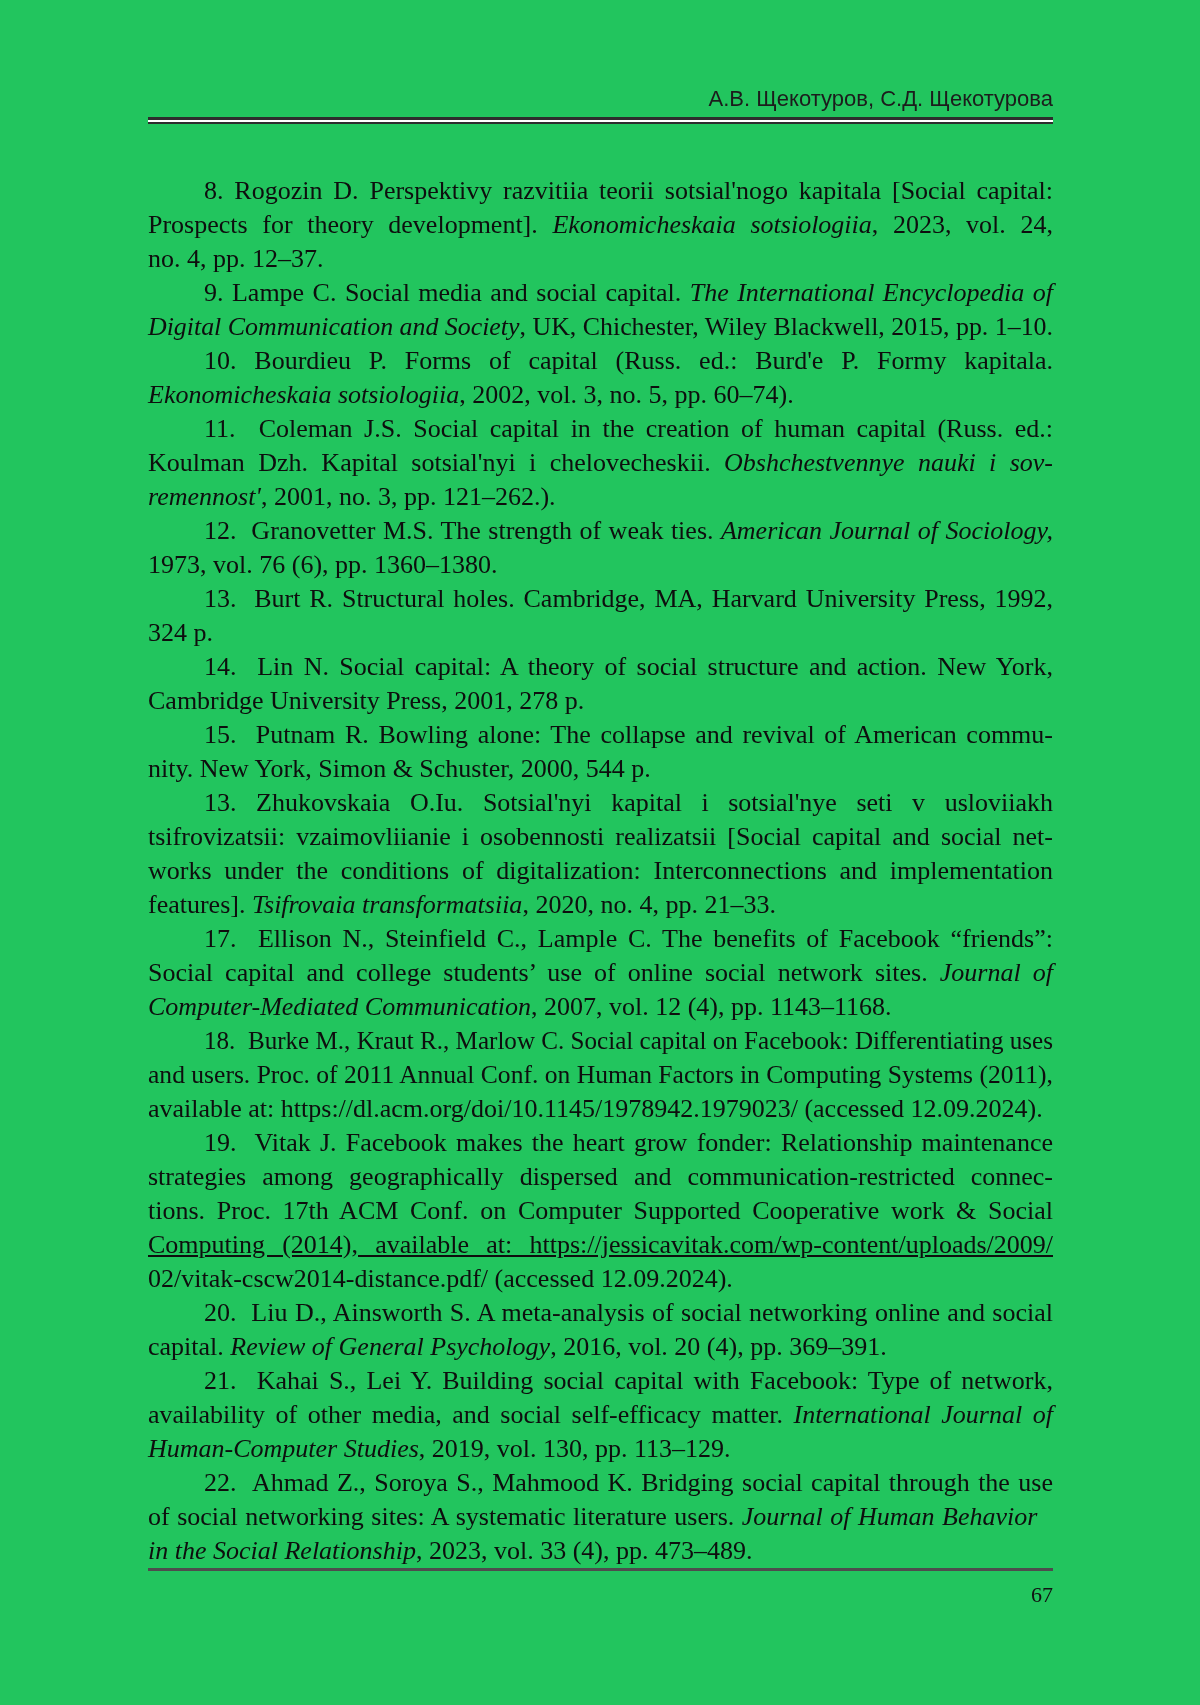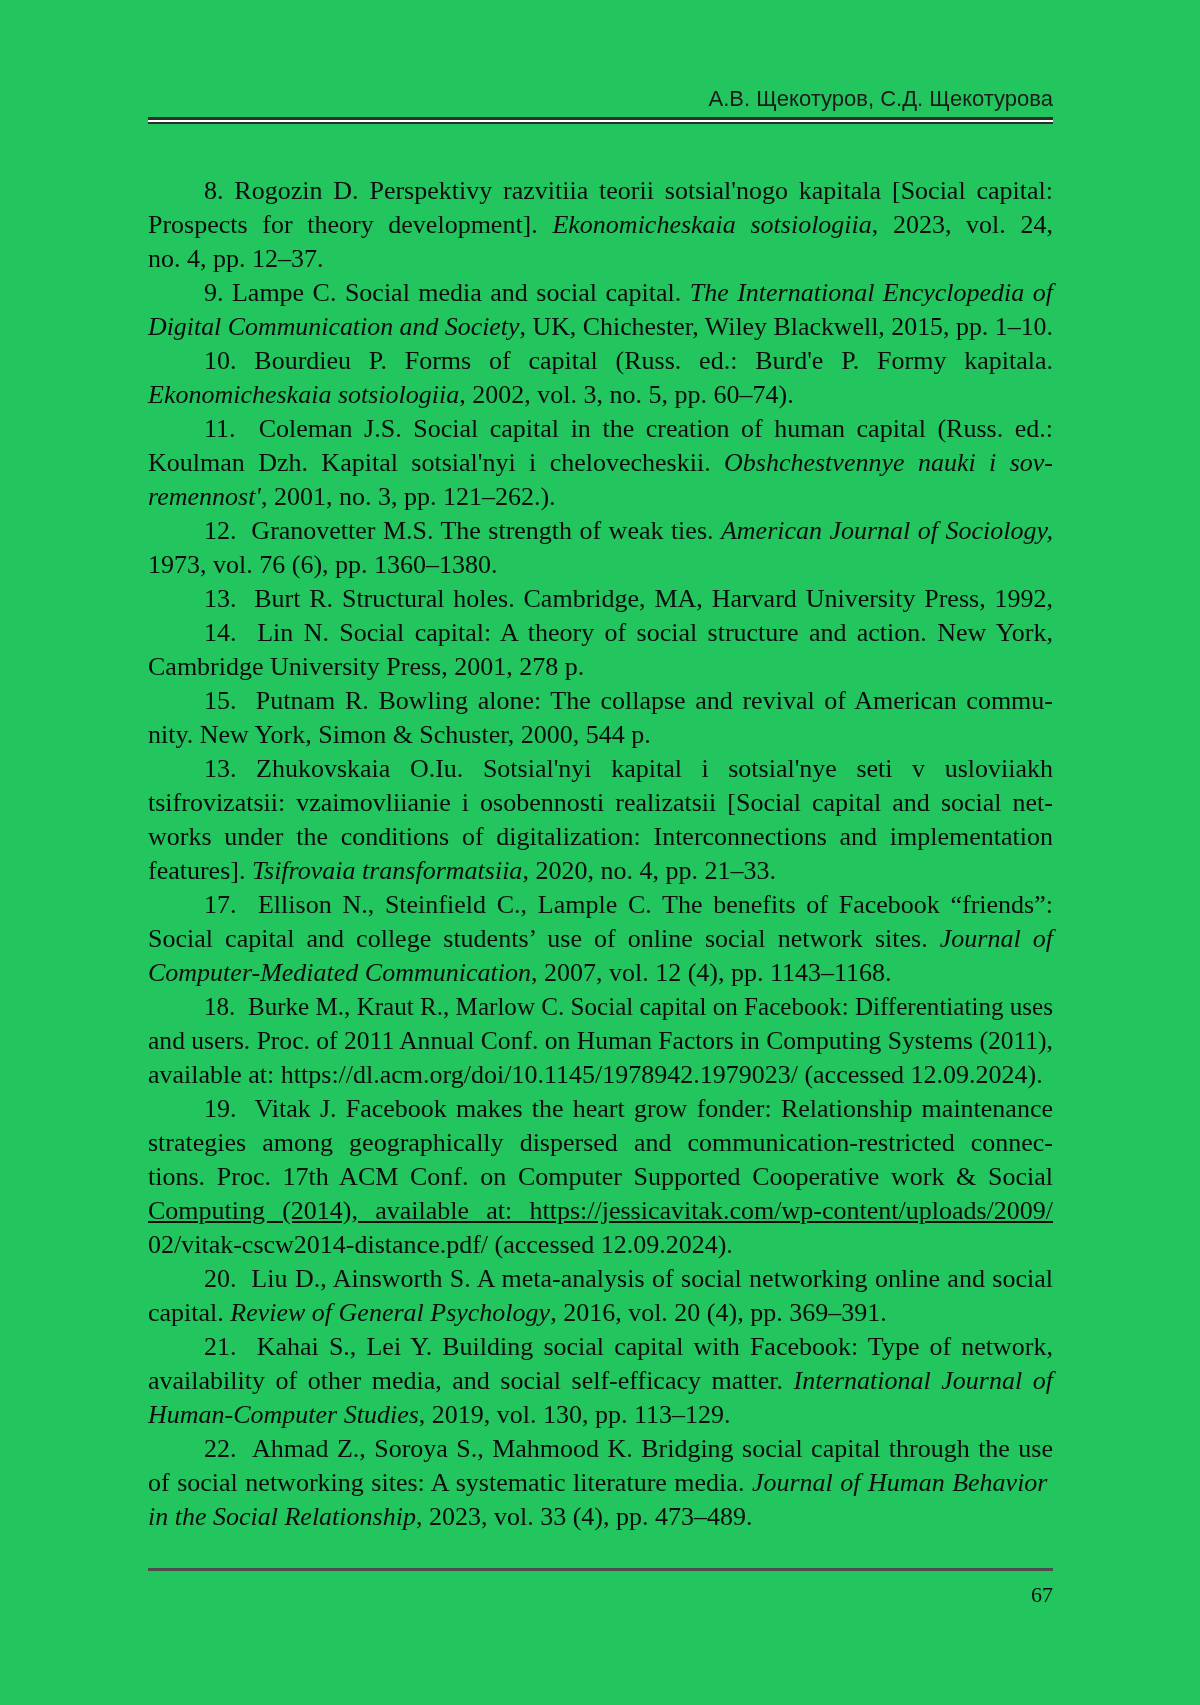--- a/index.html
+++ b/index.html
@@ -92,20 +92,21 @@
         <div class="line first"><span class="seg-wrap" style="word-spacing: 5.0625px;"><span>11.&nbsp; Coleman J.S. Social capital in the creation of human capital (Russ. ed.:</span></span></div>
         <div class="line"><span class="seg-wrap" style="word-spacing: 6.89236px;"><span>Koulman Dzh. Kapital sotsial'nyi i chelovecheskii. </span><i>Obshchestvennye nauki i sov-</i></span></div>
         <div class="line last"><span class="seg-wrap"><i>remennost'</i><span>, 2001, no. 3, pp. 121–262.).</span></span></div>
       </div>
       <div class="ref">
         <div class="line first"><span class="seg-wrap" style="word-spacing: 0.928385px;"><span>12.&nbsp; Granovetter M.S. The strength of weak ties. </span><i>American Journal of Sociology,</i></span></div>
         <div class="line last"><span class="seg-wrap"><span>1973, vol. 76 (6), pp. 1360–1380.</span></span></div>
       </div>
       <div class="ref">
         <div class="line first"><span class="seg-wrap" style="word-spacing: 2.34233px;"><span>13.&nbsp; Burt R. Structural holes. Cambridge, MA, Harvard University Press, 1992,</span></span></div>
+        <div class="line last"><span class="seg-wrap"><span>324 p.</span></span></div>
       </div>
       <div class="ref">
         <div class="line first"><span class="seg-wrap" style="word-spacing: 3.85603px;"><span>14.&nbsp; Lin N. Social capital: A theory of social structure and action. New York,</span></span></div>
         <div class="line last"><span class="seg-wrap"><span>Cambridge University Press, 2001, 278 p.</span></span></div>
       </div>
       <div class="ref">
         <div class="line first"><span class="seg-wrap" style="word-spacing: 3.15625px;"><span>15.&nbsp; Putnam R. Bowling alone: The collapse and revival of American commu-</span></span></div>
         <div class="line last"><span class="seg-wrap"><span>nity. New York, Simon &amp; Schuster, 2000, 544 p.</span></span></div>
       </div>
       <div class="ref">
@@ -135,19 +136,19 @@
         <div class="line first"><span class="seg-wrap" style="word-spacing: 0.926683px;"><span>20.&nbsp; Liu D., Ainsworth S. A meta-analysis of social networking online and social</span></span></div>
         <div class="line last"><span class="seg-wrap"><span>capital. </span><i>Review of General Psychology</i><span>, 2016, vol. 20 (4), pp. 369–391.</span></span></div>
       </div>
       <div class="ref">
         <div class="line first"><span class="seg-wrap" style="word-spacing: 3.60577px;"><span>21.&nbsp; Kahai S., Lei Y. Building social capital with Facebook: Type of network,</span></span></div>
         <div class="line"><span class="seg-wrap" style="word-spacing: 4.05px;"><span>availability of other media, and social self-efficacy matter. </span><i>International Journal of</i></span></div>
         <div class="line last"><span class="seg-wrap"><i>Human-Computer Studies</i><span>, 2019, vol. 130, pp. 113–129.</span></span></div>
       </div>
       <div class="ref">
         <div class="line first"><span class="seg-wrap" style="word-spacing: 1.92668px;"><span>22.&nbsp; Ahmad Z., Soroya S., Mahmood K. Bridging social capital through the use</span></span></div>
-        <div class="line"><span class="seg-wrap" style="word-spacing: 1.02841px;"><span>of social networking sites: A systematic literature media. </span><i>Journal of Human Behavior</i></span></div>
+        <div class="line"><span class="seg-wrap" style="word-spacing: 1.02841px;"><span>of social networking sites: A systematic literature users. </span><i>Journal of Human Behavior</i></span></div>
         <div class="line last"><span class="seg-wrap"><i>in the Social Relationship</i><span>, 2023, vol. 33 (4), pp. 473–489.</span></span></div>
       </div>
     </div>
   <div class="footer-rule"></div>
   <div class="page-number">67</div>
 </div>
 
 </body></html>

